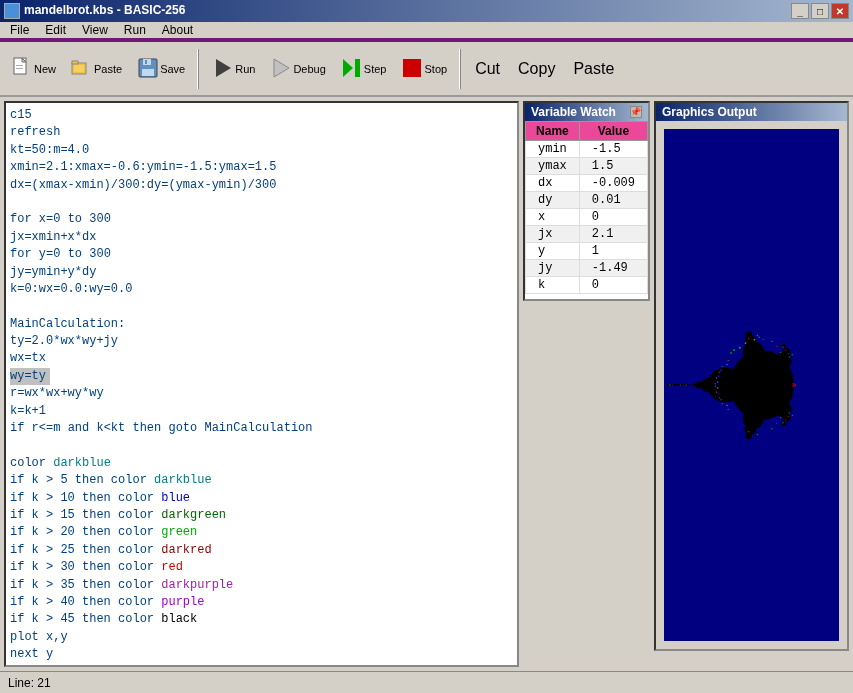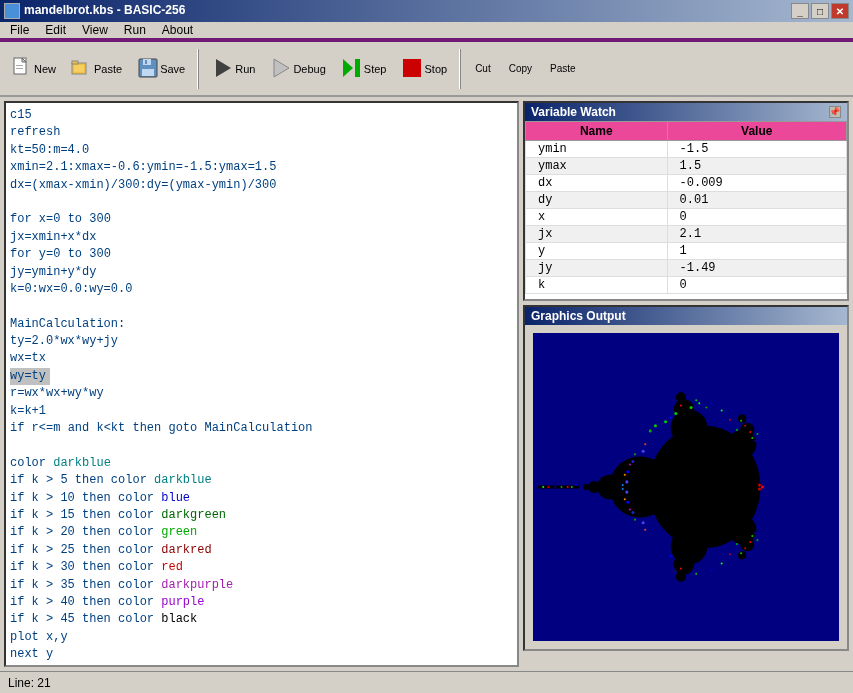--- a/index.html
+++ b/index.html
@@ -61,21 +61,21 @@
     .toolbar-icon {
       width: 24px; height: 24px; margin-bottom: 2px;
       display: flex; align-items: center; justify-content: center;
       font-size: 18px;
     }
     .toolbar-separator {
       width: 2px; height: 40px; background: #999; margin: 0 4px;
       border-left: 1px solid white; border-right: 1px solid #888;
     }
     .toolbar-text-btn {
-      padding: 4px 8px; cursor: pointer; font-size: 10px;
+      padding: 4px 8px; cursor: pointer; font-size: 16px;
     }
     
     
     .main-content {
       display: flex;
       height: calc(693px - 22px - 20px - 55px - 22px);
       background: #d4d0c8;
     }
     
     
@@ -99,21 +99,21 @@
       color: #004080;
       line-height: 1.45;
       background: white;
     }
     .code-content .highlight-line { background: #c0c0c0; }
     
     
     .right-pane {
       flex: 1;
       display: flex;
-      flex-direction: column;
+      flex-direction: row;
       margin: 4px 4px 20px 0;
       gap: 4px;
     }
     
     
     .var-watch {
       background: #d4d0c8;
       border: 2px inset #888;
       height: 200px;
       overflow: hidden;

